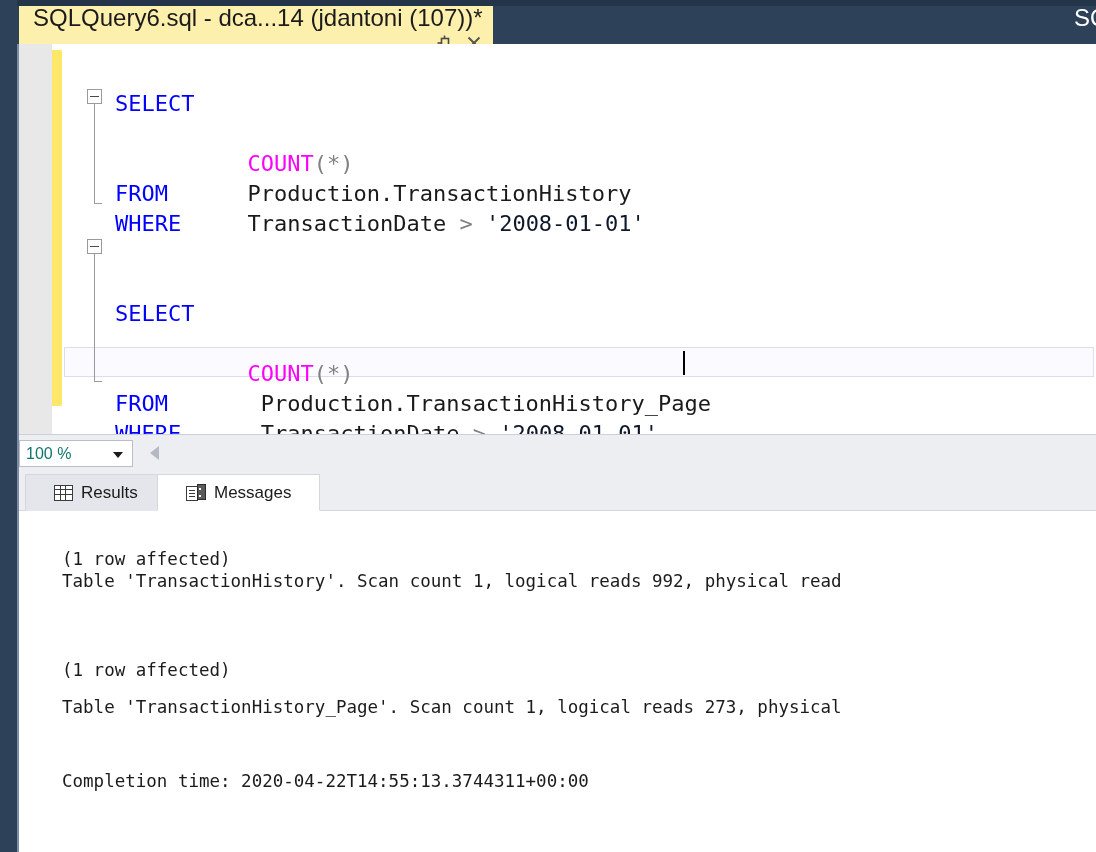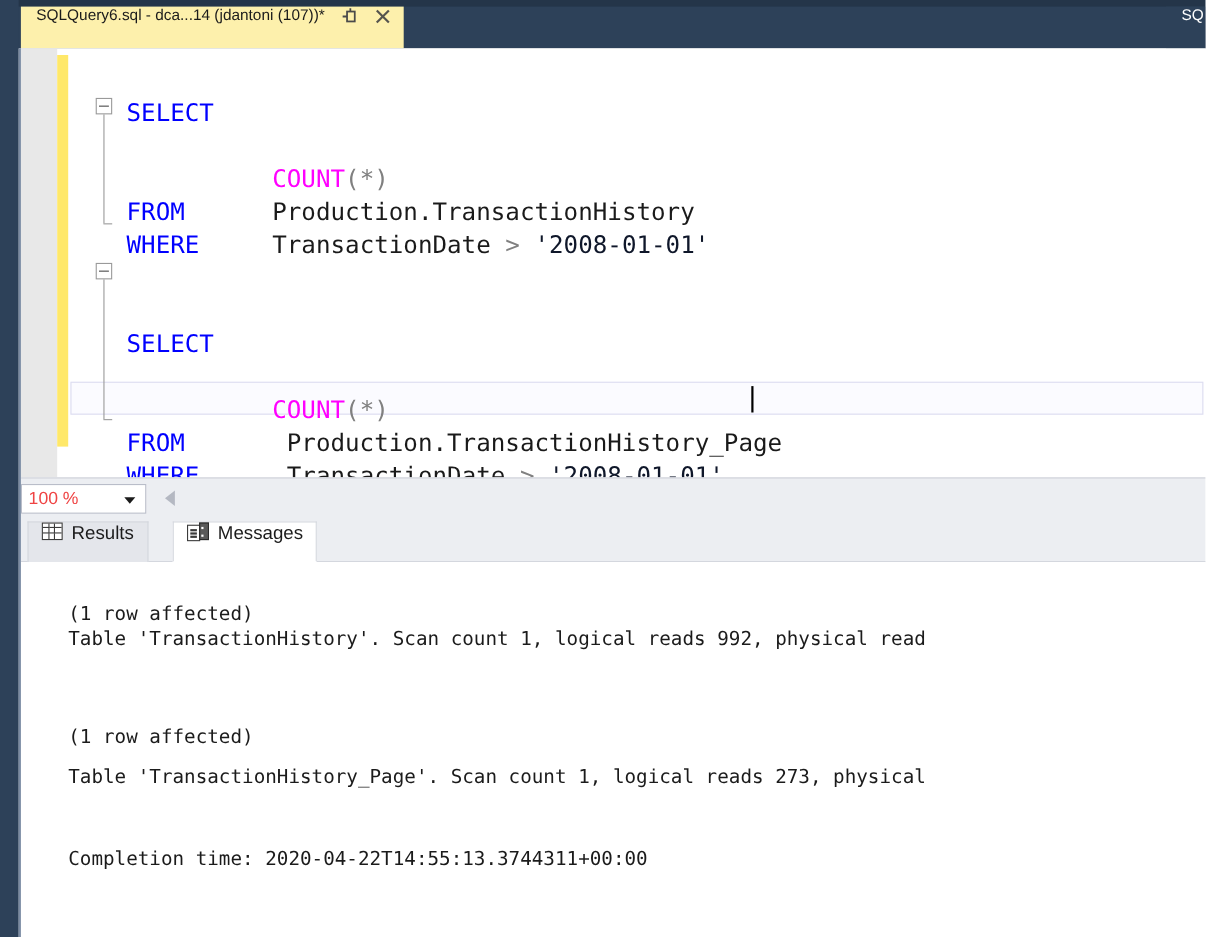--- a/index.html
+++ b/index.html
@@ -51,24 +51,25 @@
     position: absolute;
     left: 0; top: 0;
     width: 1096px; height: 6px;
     background: #243549;
   }
   .tab {
     position: absolute;
     top: 6px;
     height: 38px;
     display: flex;
-    align-items: flex-start;
-    box-sizing: border-box;
-    font-size: 14px;
+    align-items: flex-end;
+    box-sizing: border-box;
+    font-size: 24px;
     white-space: nowrap;
+    flex-direction: column;
   }
   .tab.active {
     background: #fdf0ac;
     color: #1b1b1b;
     padding: 0 10px 0 14px;
   }
   .tab.inactive {
     background: #2d4159;
     color: #ffffff;
     padding: 0 14px;
@@ -179,21 +180,21 @@
   .zoom-combo {
     position: absolute;
     left: 0px; top: 5px;
     width: 114px; height: 27px;
     background: #ffffff;
     border: 1px solid #b9bdc9;
     box-sizing: border-box;
     display: flex;
     align-items: center;
     font-size: 16px;
-    color: #ef4444;
+    color: #0f766e;
   }
   .zoom-value { margin-left: 6px; }
   .zoom-chevron {
     position: absolute;
     right: 9px; top: 11px;
     width: 0; height: 0;
     border-left: 5px solid transparent;
     border-right: 5px solid transparent;
     border-top: 6px solid #1b1b1b;
   }
@@ -213,25 +214,25 @@
     width: 1077px; height: 41px;
     background: #eceef2;
     border-bottom: 1px solid #d4d7de;
     box-sizing: border-box;
   }
   .restab {
     position: absolute;
     top: 4px;
     height: 37px;
     display: flex;
-    align-items: flex-start;
+    align-items: center;
     box-sizing: border-box;
     font-size: 17px;
     color: #1b1b1b;
-    padding: 0 12px;
+    padding: 0 28px;
   }
   .restab.inactive { background: #e4e6eb; border: 1px solid #d4d7de; border-bottom: none; }
   .restab.active   { background: #ffffff; border: 1px solid #d4d7de; border-bottom: 1px solid #ffffff; }
   .restab-label { margin-left: 8px; }
 
   .icon-grid {
     width: 19px; height: 16px;
     box-sizing: border-box;
     border: 1.5px solid #3b3b3b;
     display: grid;

